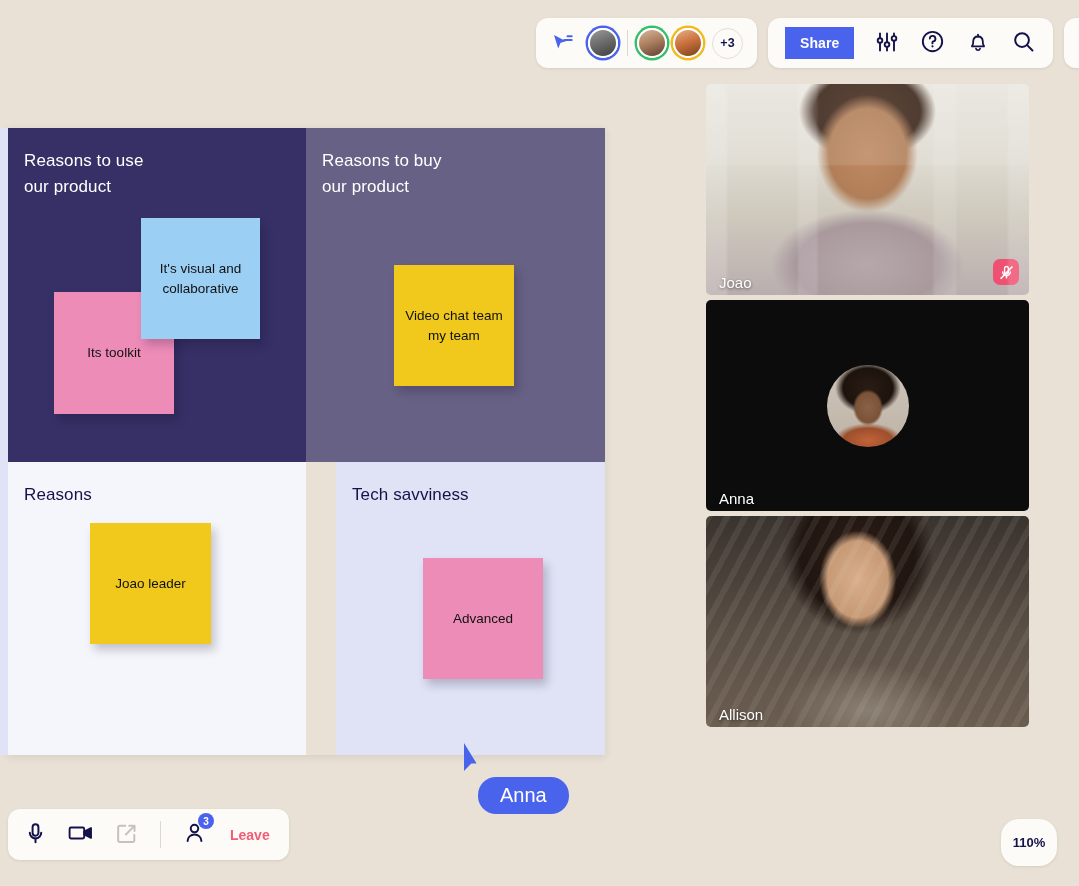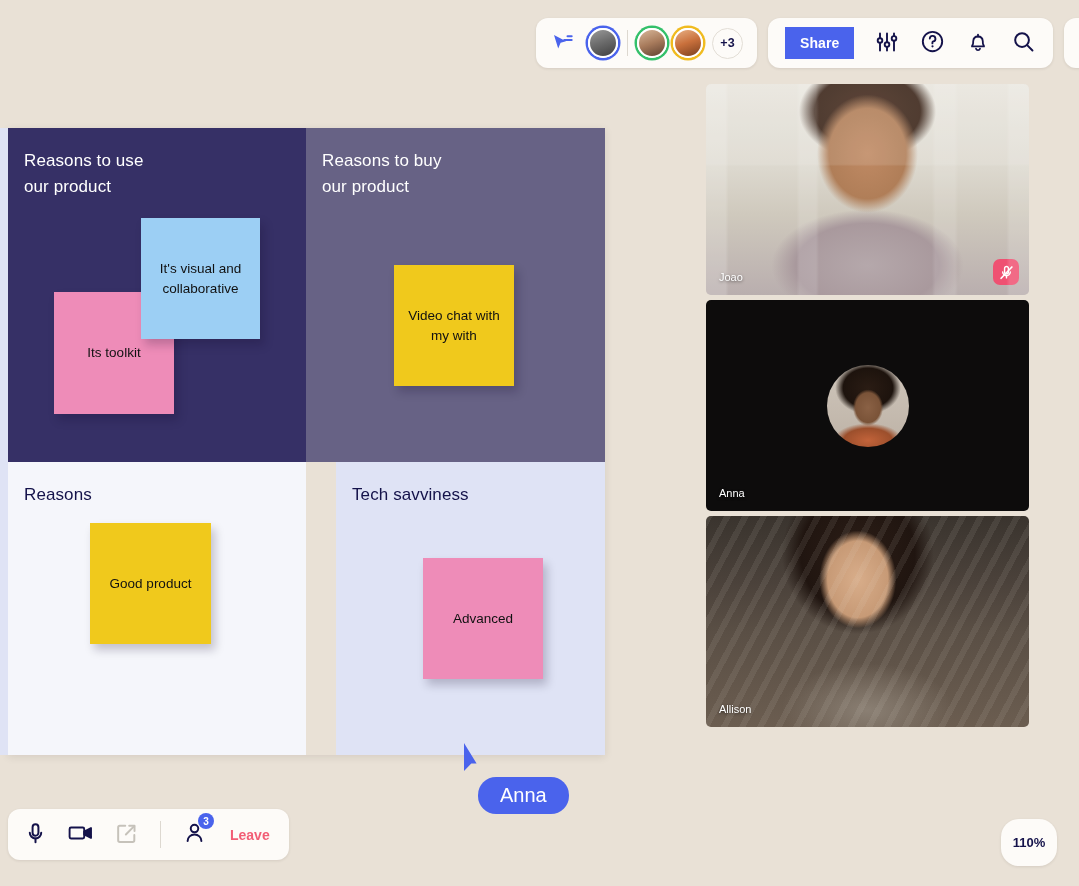--- a/index.html
+++ b/index.html
@@ -99,22 +99,22 @@
     position: absolute; left: 18px; top: 36px;
     background: #4a63ec; color: #fff;
     border-radius: 18px; padding: 7px 22px;
     font-size: 20px; font-weight: 400; white-space: nowrap;
   }
 
   
   .rail { position: absolute; left: 706px; top: 84px; width: 323px; display: flex; flex-direction: column; gap: 5px; }
   .tile { position: relative; width: 323px; height: 211px; border-radius: 5px; overflow: hidden; }
   .tile-name {
-    position: absolute; left: 13px; bottom: 12px;
-    color: #fff; font-size: 11px; font-weight: 400;
+    position: absolute; left: 13px; bottom: 4px;
+    color: #fff; font-size: 15px; font-weight: 400;
     text-shadow: 0 1px 3px rgba(0,0,0,.55);
   }
   .mute-badge {
     position: absolute; right: 10px; bottom: 10px;
     width: 26px; height: 26px; border-radius: 7px;
     background: #ef5172;
     display: flex; align-items: center; justify-content: center;
   }
   .tile-off { background: #0d0c0c; display:flex; align-items:center; justify-content:center; }
   .avatar-lg { width: 82px; height: 82px; border-radius: 50%; background-size: cover; background-position:center; }
@@ -282,28 +282,28 @@
     </div>
     <div class="note n-pink" id="note-toolkit">Its toolkit</div>
     <div class="note n-blue" id="note-visual">It's visual and collaborative</div>
   </div>
 
   <div class="quad q2">
     <div class="q-title">
       <div>Reasons to buy</div>
       <div>our product</div>
     </div>
-    <div class="note n-yellow" id="note-videochat">Video chat with my with</div>
+    <div class="note n-yellow" id="note-videochat">Video chat team my team</div>
   </div>
 
   <div class="quad q3">
     <div class="q-title">
       <div>Reasons</div>
     </div>
-    <div class="note n-yellow" id="note-goodleader">Good product</div>
+    <div class="note n-yellow" id="note-goodleader">Joao leader</div>
   </div>
 
   <div class="quad q4">
     <div class="q-title">
       <div>Tech savviness</div>
     </div>
     <div class="note n-pink" id="note-advanced">Advanced</div>
   </div>
 </div>
 

